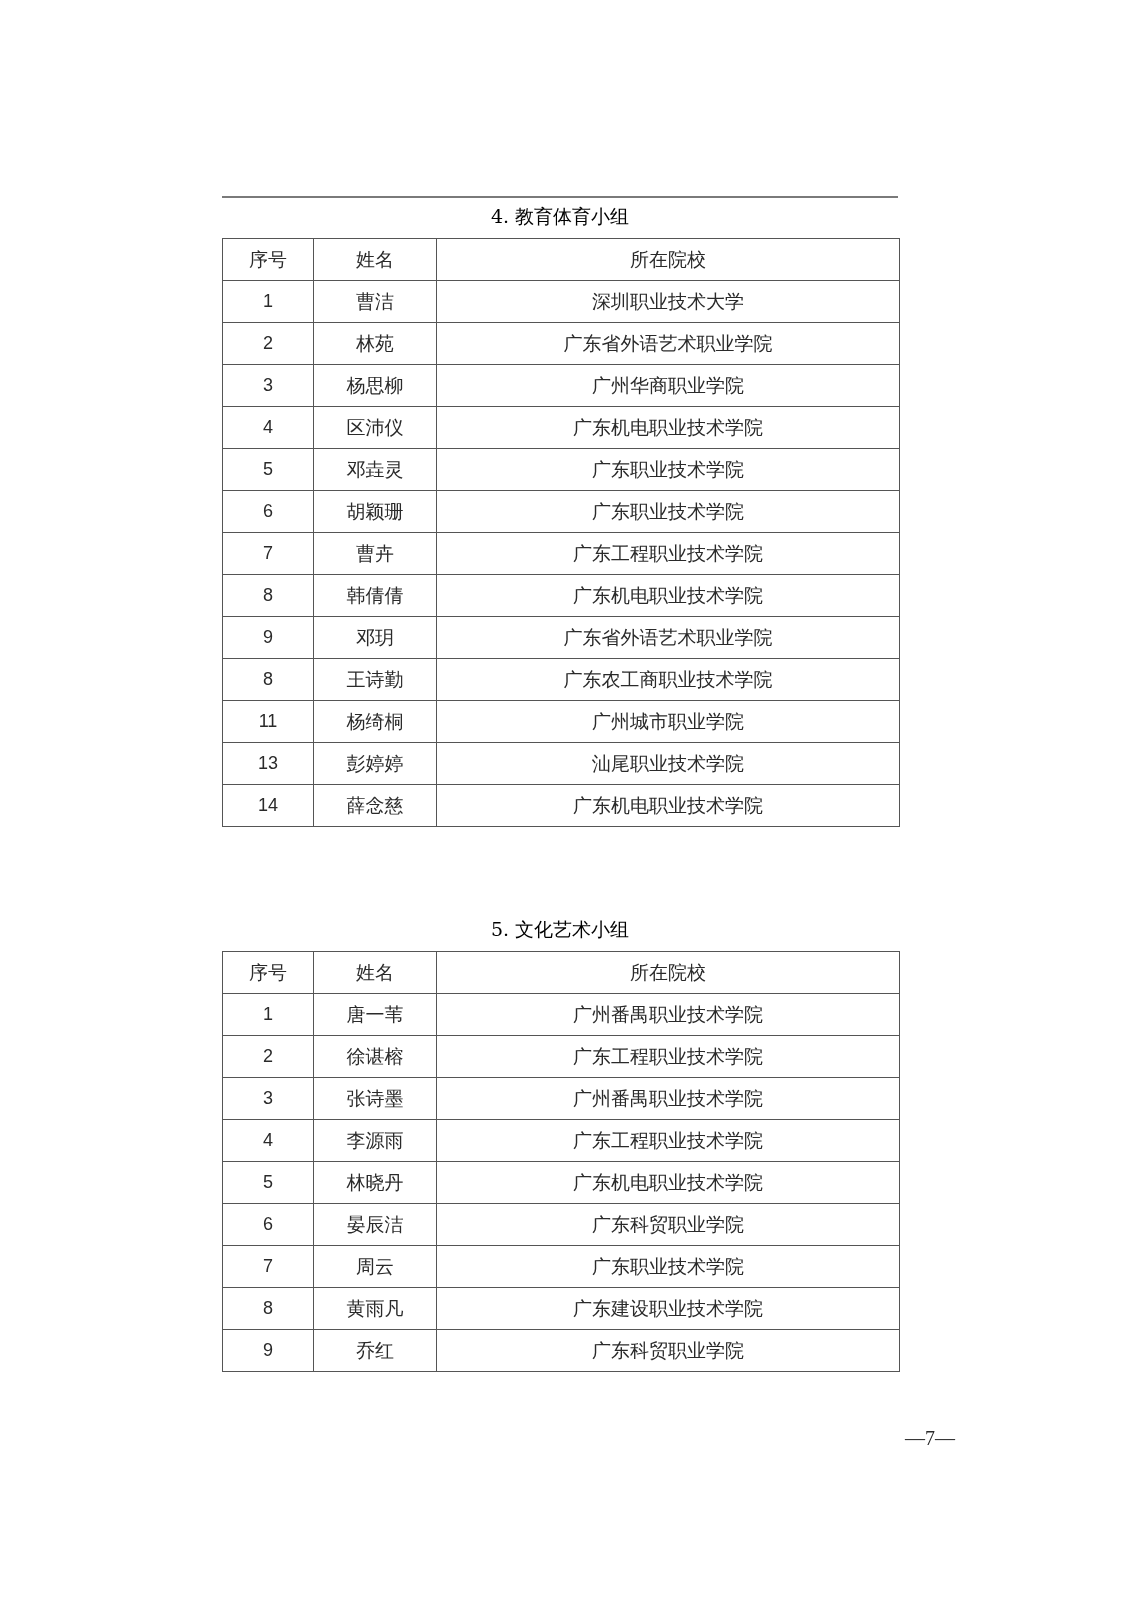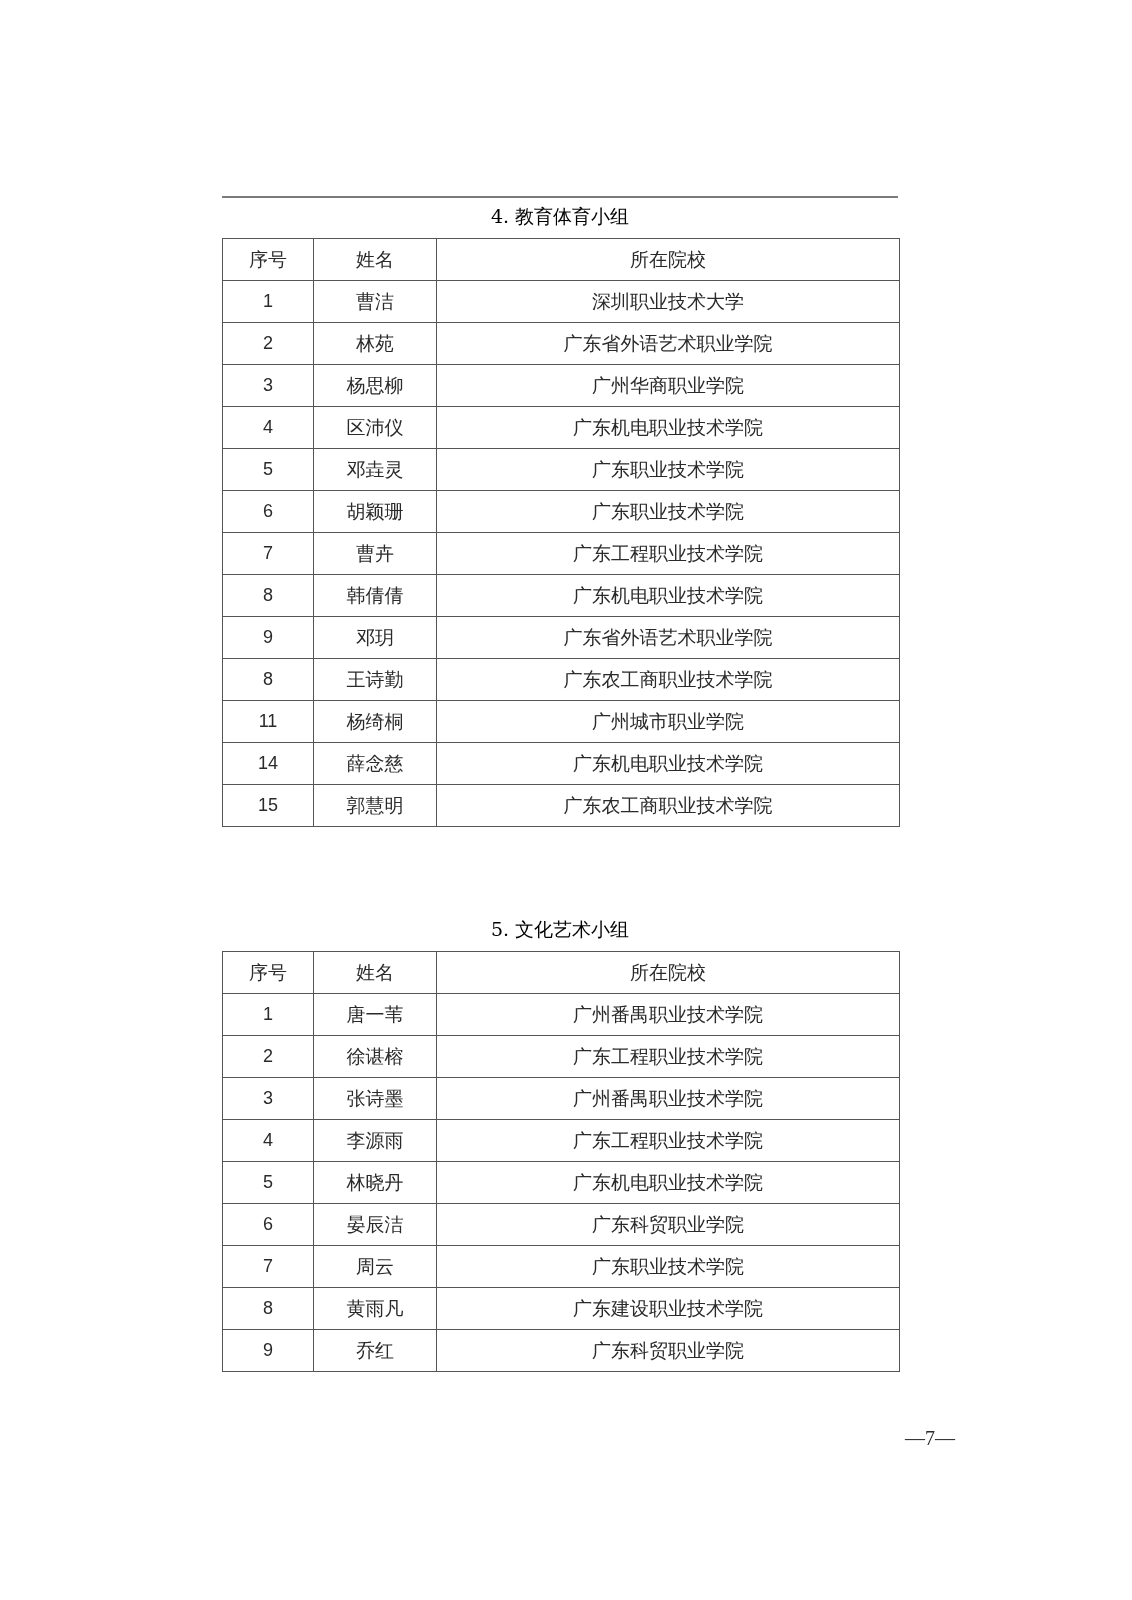--- a/index.html
+++ b/index.html
@@ -138,28 +138,28 @@
         <td class="num">8</td>
         <td>王诗勤</td>
         <td>广东农工商职业技术学院</td>
       </tr>
     <tr>
         <td class="num">11</td>
         <td>杨绮桐</td>
         <td>广州城市职业学院</td>
       </tr>
     <tr>
+        <td class="num">13</td>
+        <td>彭婷婷</td>
+        <td>汕尾职业技术学院</td>
+      </tr>
+    <tr>
         <td class="num">14</td>
         <td>薛念慈</td>
         <td>广东机电职业技术学院</td>
-      </tr>
-    <tr>
-        <td class="num">15</td>
-        <td>郭慧明</td>
-        <td>广东农工商职业技术学院</td>
       </tr>
   </tbody>
 </table>
 
 <div class="section-title" style="top:917px;text-align:center;">5. 文化艺术小组</div>
 <table class="roster" style="top:951px;">
   <colgroup>
       <col class="c-idx">
       <col class="c-name">
       <col class="c-school">

